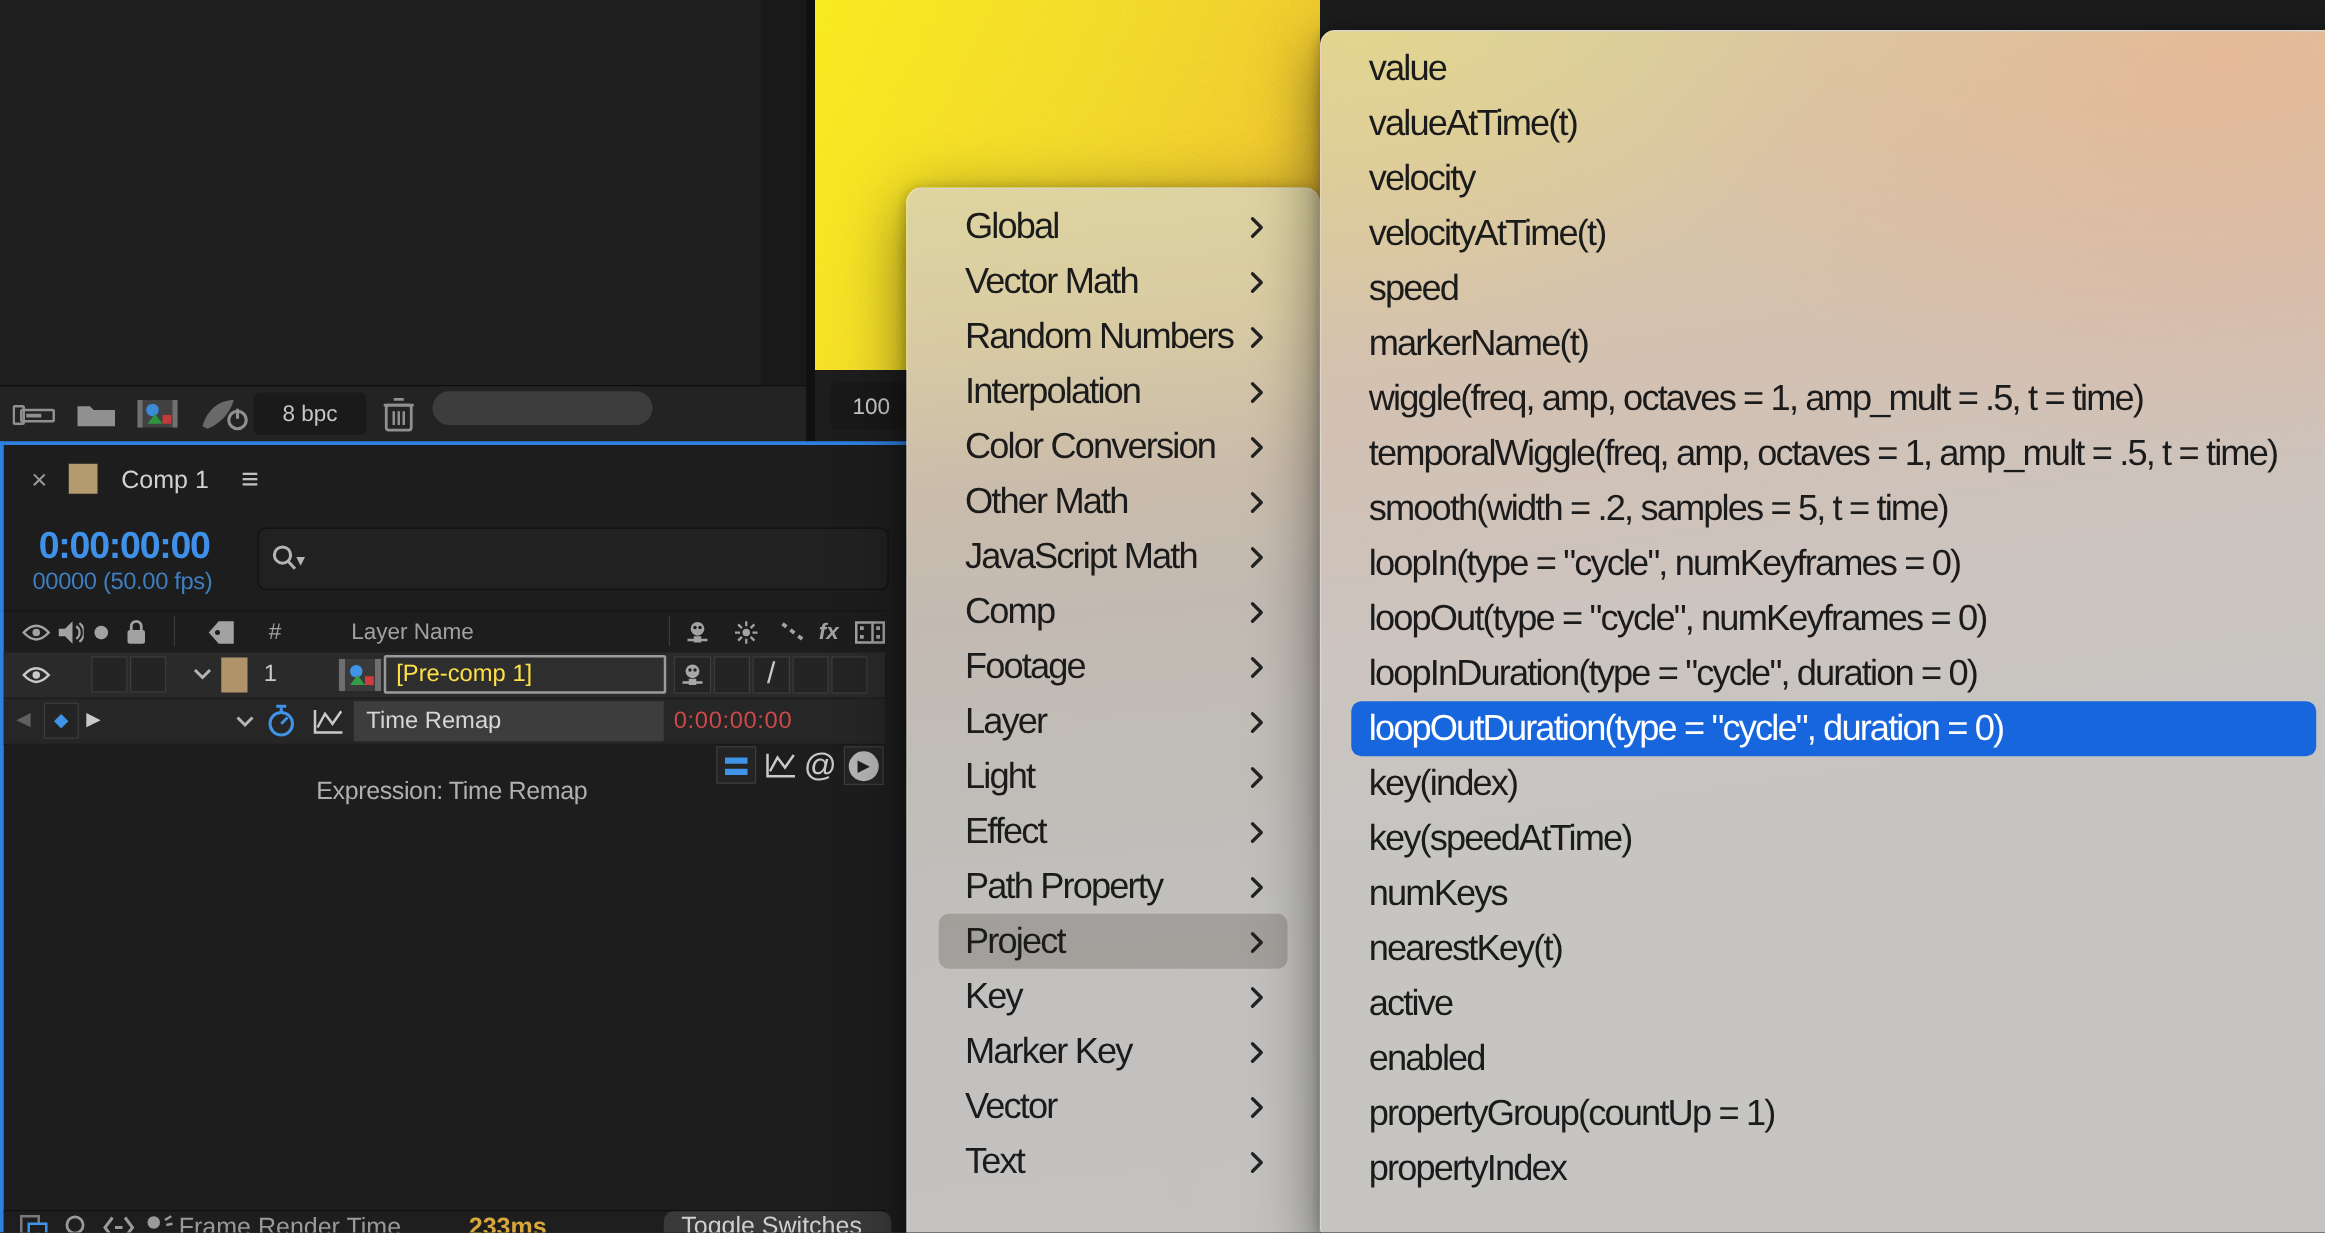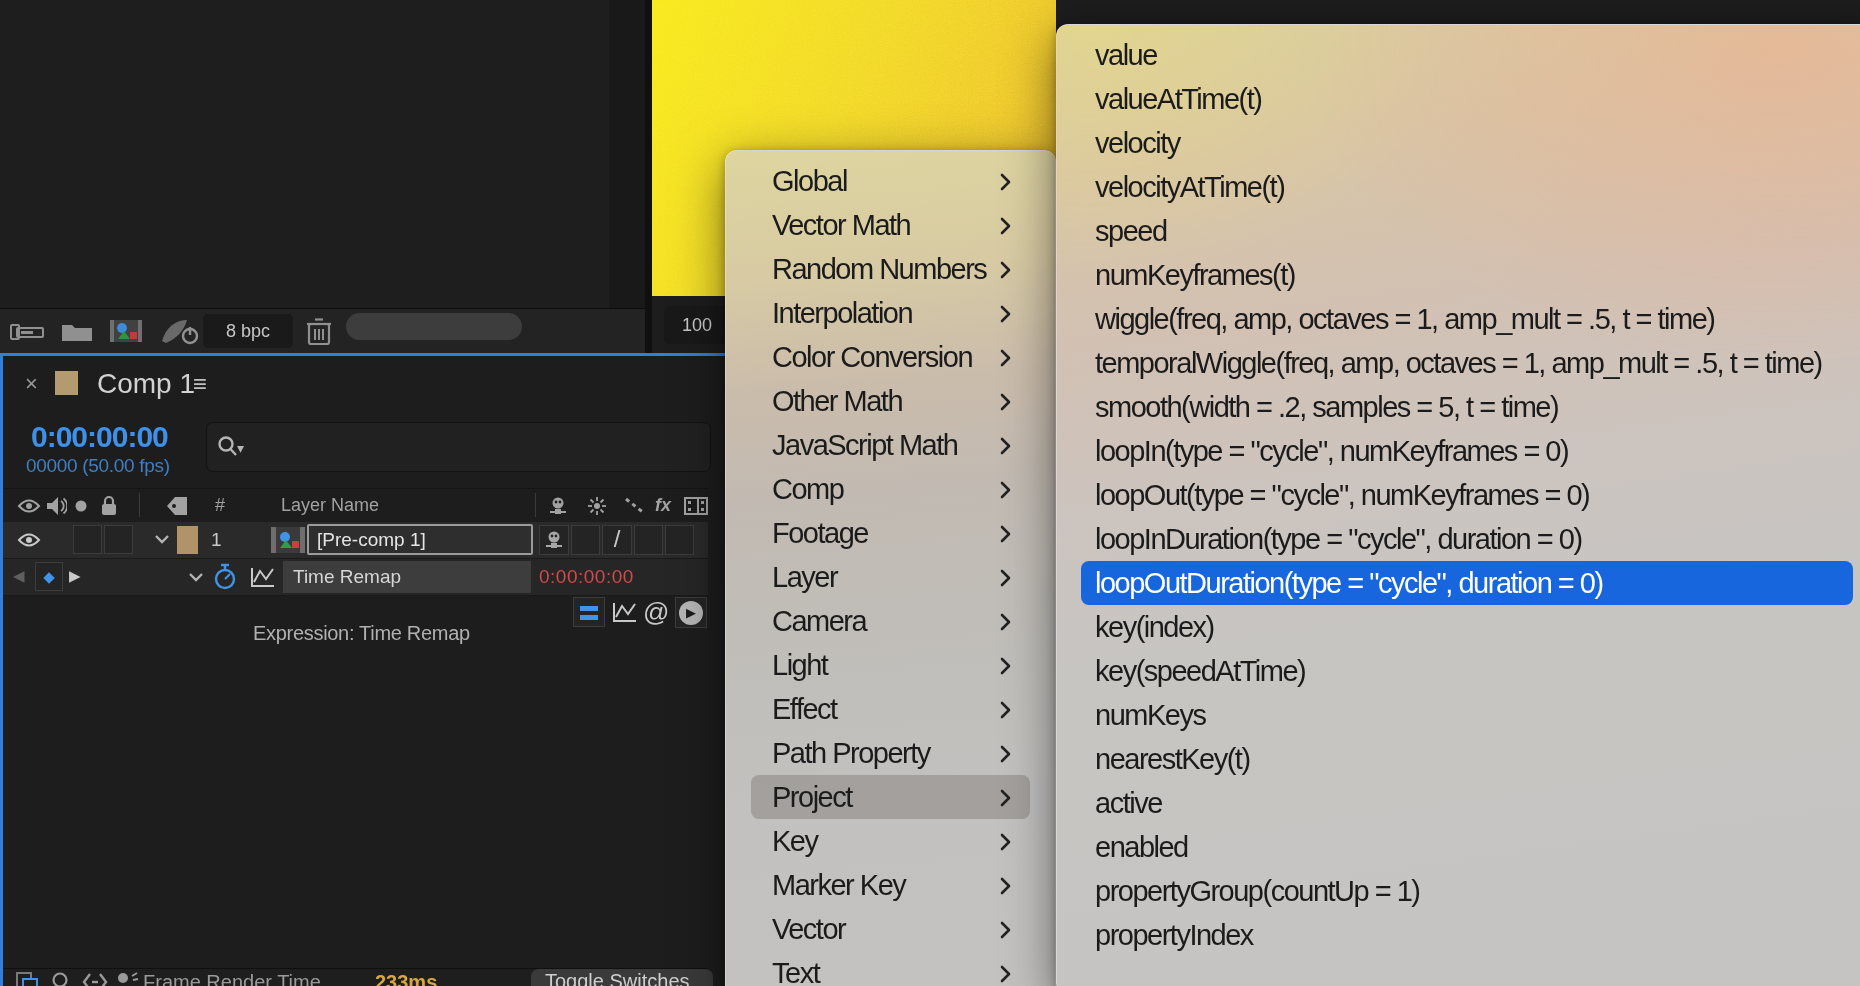--- a/index.html
+++ b/index.html
@@ -28,21 +28,21 @@
   #viewer-zoom{left:12px;top:306px;width:72px;height:38px;background:#191919;border-radius:6px;
      color:#c9c9c9;font-size:18px;line-height:38px;padding-left:18px;box-sizing:border-box;}
 
   
   #timeline-panel{left:0;top:353px;width:1860px;height:633px;background:#1d1d1d;
      border-top:3px solid #2e7fe0;border-left:3px solid #2e7fe0;box-sizing:border-box;}
 
   #tab-row{left:0;top:12px;height:34px;width:700px;}
   #tab-close{left:22px;top:2px;color:#9a9a9a;font-size:22px;line-height:28px;}
   #tab-swatch{left:52px;top:3px;width:23px;height:24px;background:#b39a6f;}
-  #tab-title{left:94px;top:2px;font-size:28px;line-height:28px;color:#d2d2d2;}
+  #tab-title{left:94px;top:2px;font-size:20px;line-height:28px;color:#d2d2d2;}
   #tab-menu{left:190px;top:2px;color:#c0c0c0;font-size:24px;line-height:28px;}
 
   #timecode{left:28px;top:64px;font-size:30px;font-weight:bold;letter-spacing:-1px;color:#3e90e8;}
   #frame-info{left:23px;top:99px;font-size:19px;letter-spacing:-.3px;color:#3f7fc0;}
 
   #search-box{left:203px;top:66px;width:505px;height:50px;background:#212121;
       border:1px solid #121212;border-radius:7px;box-sizing:border-box;}
   #search-caret{left:30px;top:17px;color:#b5b5b5;font-size:14px;}
 
   #header-row{left:0;top:132px;width:705px;height:34px;border-bottom:1px solid #151515;border-top:1px solid #151515;}
@@ -51,21 +51,21 @@
 
   .tl-row{left:0;width:705px;height:36px;}
   #layer-row{top:166px;background:#2a2a2a;border-bottom:1px solid #1a1a1a;}
   #prop-row{top:203px;background:#262626;border-bottom:1px solid #1a1a1a;}
   .cell{position:absolute;border:1px solid #3c3c3c;background:#242424;box-sizing:border-box;}
 
   #layer-color{left:174px;top:4px;width:21px;height:28px;background:#b09368;}
   #layer-index{left:208px;top:3px;font-size:19px;color:#c9c9c9;line-height:30px;}
   #layer-name-box{left:304px;top:2px;width:226px;height:31px;border:2px solid #9b9b9b;
       border-radius:2px;background:#2e2e2e;box-sizing:border-box;}
-  #layer-name-box span{margin-left:8px;font-size:19px;line-height:27px;color:#e5e5e5;display:inline-block;}
+  #layer-name-box span{margin-left:8px;font-size:19px;line-height:27px;color:#fde047;display:inline-block;}
 
   #prop-name-box{left:280px;top:2px;width:248px;height:32px;background:#3d3d3d;}
   #prop-name-box span{margin-left:10px;font-size:19px;line-height:32px;color:#d6d6d6;display:inline-block;}
   #prop-value{left:536px;top:3px;font-size:19px;line-height:30px;color:#cf4a4a;letter-spacing:.5px;}
   .nav-glyph{font-size:15px;line-height:34px;}
 
   #expr-icons{left:0;top:240px;width:705px;height:32px;}
   #expr-label{left:250px;top:266px;font-size:20px;letter-spacing:-.3px;color:#b0b0b0;}
 
   #tl-bottom-bar{left:0;top:612px;width:705px;height:21px;border-top:1px solid #101010;background:#1e1e1e;}
@@ -462,28 +462,20 @@
     </li>
     <li>
       <span>Layer</span>
       <span class="chev">
         <svg width="13" height="20" viewBox="0 0 13 20">
           <polyline points="3,3 10,10 3,17" fill="none" stroke="#222" stroke-width="2.6" stroke-linecap="round" stroke-linejoin="round"></polyline>
         </svg>
       </span>
     </li>
     <li>
-      <span>Camera</span>
-      <span class="chev">
-        <svg width="13" height="20" viewBox="0 0 13 20">
-          <polyline points="3,3 10,10 3,17" fill="none" stroke="#222" stroke-width="2.6" stroke-linecap="round" stroke-linejoin="round"></polyline>
-        </svg>
-      </span>
-    </li>
-    <li>
       <span>Light</span>
       <span class="chev">
         <svg width="13" height="20" viewBox="0 0 13 20">
           <polyline points="3,3 10,10 3,17" fill="none" stroke="#222" stroke-width="2.6" stroke-linecap="round" stroke-linejoin="round"></polyline>
         </svg>
       </span>
     </li>
     <li>
       <span>Effect</span>
       <span class="chev">
@@ -553,21 +545,21 @@
     <li>
       <span>velocity</span>
     </li>
     <li>
       <span>velocityAtTime(t)</span>
     </li>
     <li>
       <span>speed</span>
     </li>
     <li>
-      <span>numKeyframes(t)</span>
+      <span>markerName(t)</span>
     </li>
     <li>
       <span>wiggle(freq, amp, octaves = 1, amp_mult = .5, t = time)</span>
     </li>
     <li>
       <span>temporalWiggle(freq, amp, octaves = 1, amp_mult = .5, t = time)</span>
     </li>
     <li>
       <span>smooth(width = .2, samples = 5, t = time)</span>
     </li>

